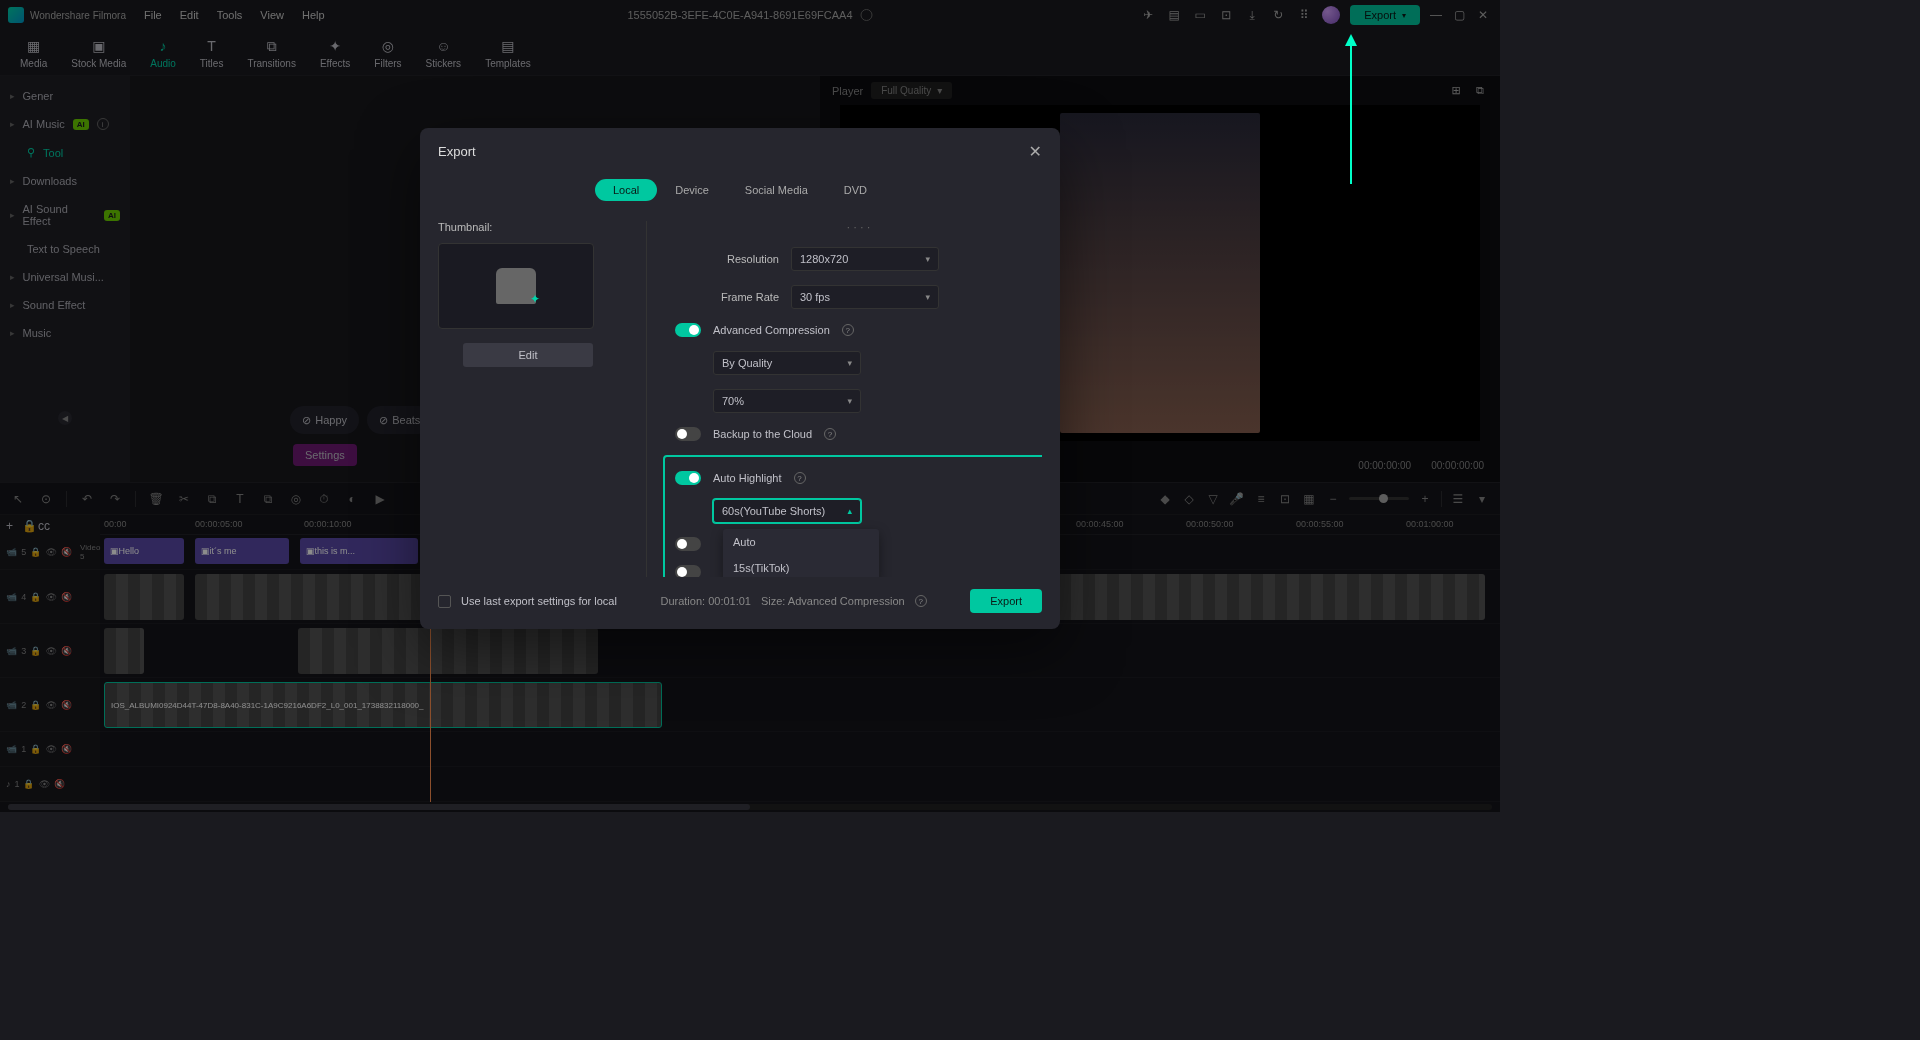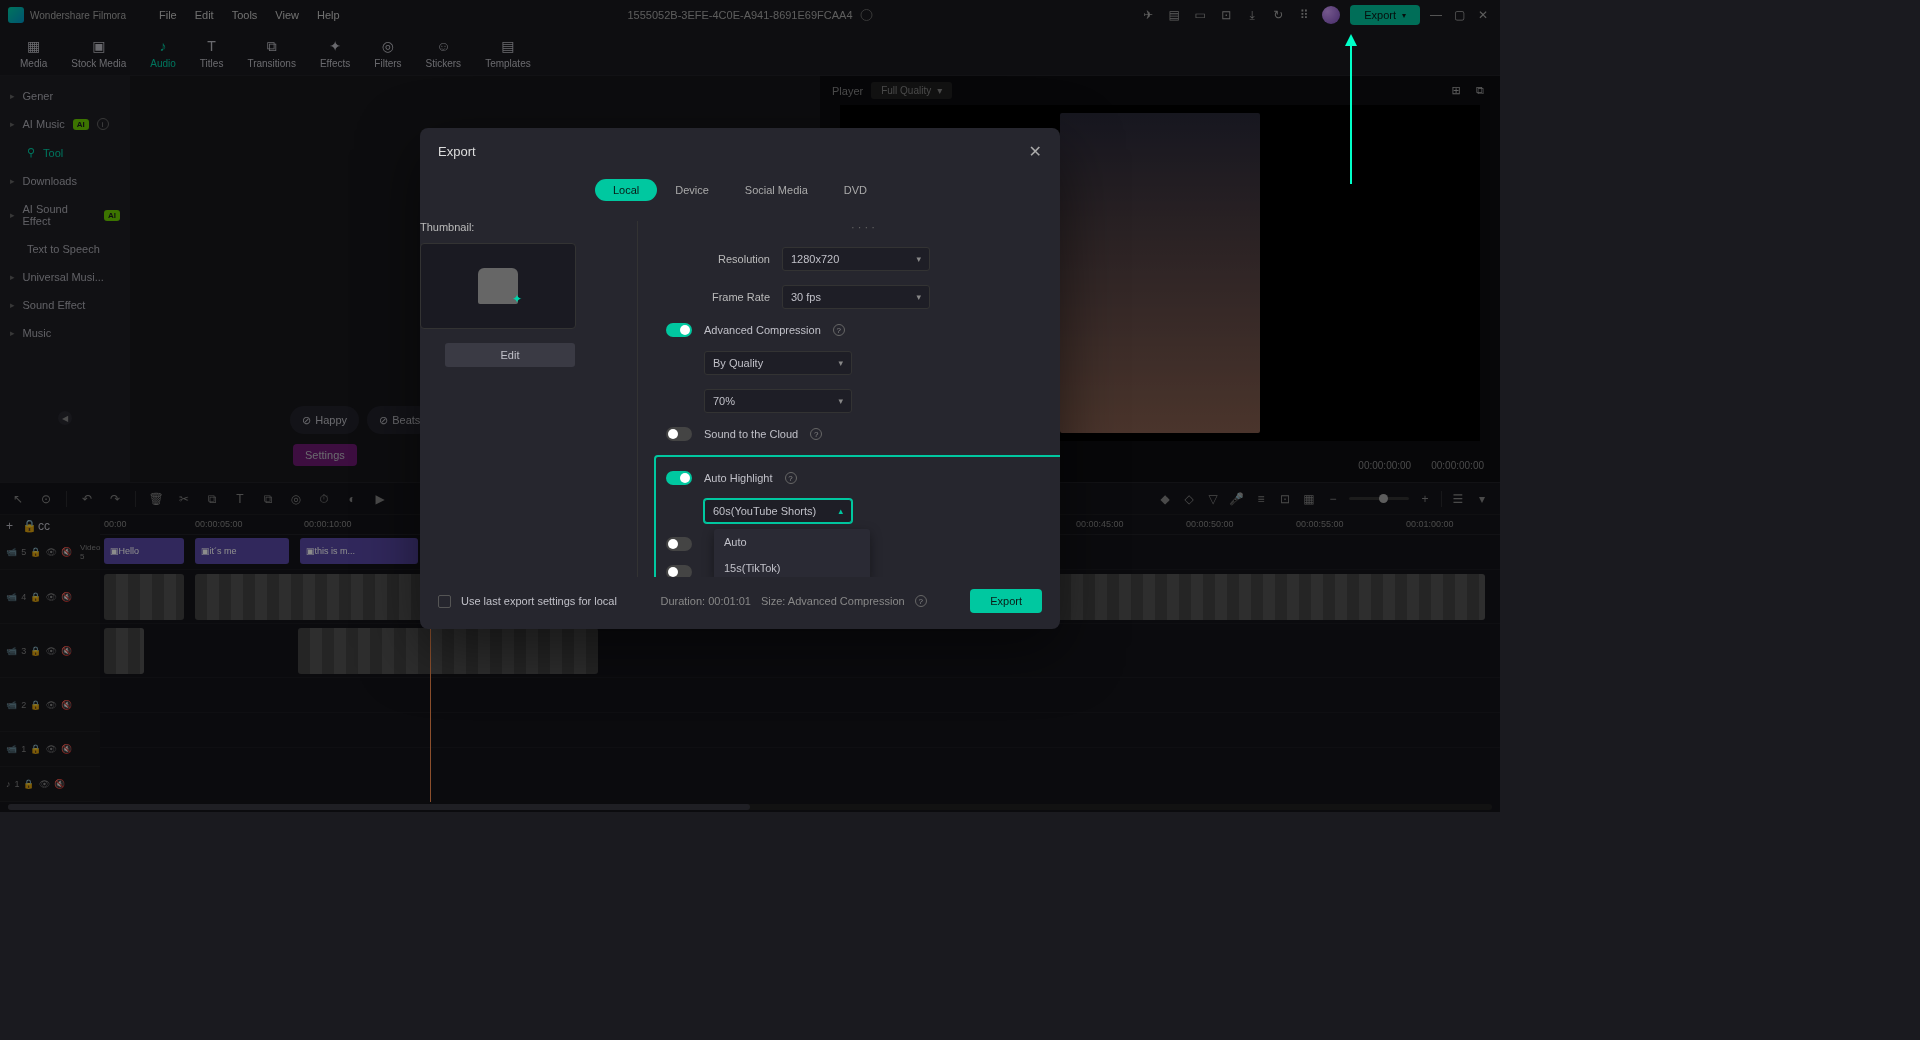--- a/index.html
+++ b/index.html
@@ -2,21 +2,21 @@
 <html><head>
 <meta charset="utf-8">
 <style>
 * { margin: 0; padding: 0; box-sizing: border-box; font-family: -apple-system, BlinkMacSystemFont, "Segoe UI", Arial, sans-serif; }
 body { background: #1a1a1f; color: #c0c0c8; font-size: 12px; width: 1500px; height: 812px; overflow: hidden; position: relative; }
 
 
 .titlebar { height: 30px; background: #1a1a1f; display: flex; align-items: center; padding: 0 8px; gap: 6px; }
 .logo-icon { width: 16px; height: 16px; background: linear-gradient(135deg, #00d4aa, #0099cc); border-radius: 3px; }
 .app-name { font-size: 10px; color: #aaa; }
-.menu-items { display: flex; gap: 18px; margin-left: 27px; }
+.menu-items { display: flex; gap: 18px; margin-left: 12px; }
 .menu-item { font-size: 11px; color: #ccc; cursor: pointer; }
 .titlebar-center { position: absolute; left: 50%; transform: translateX(-50%); font-size: 11px; color: #aaa; display: flex; align-items: center; gap: 8px; }
 .cloud-icon { width: 12px; height: 12px; border: 1px solid #666; border-radius: 50%; }
 .titlebar-right { margin-left: auto; display: flex; align-items: center; gap: 10px; }
 .tb-icon { width: 16px; height: 16px; display: flex; align-items: center; justify-content: center; color: #aaa; cursor: pointer; }
 .avatar-icon { width: 18px; height: 18px; border-radius: 50%; background: radial-gradient(circle at 30% 30%, #d4a0ff, #8050c0); }
 .export-chip { background: #00c8a0; color: #0a1a16; padding: 4px 14px; border-radius: 4px; font-size: 11px; font-weight: 500; display: flex; align-items: center; gap: 6px; cursor: pointer; }
 .win-btn { width: 14px; height: 14px; color: #aaa; cursor: pointer; }
 
 
@@ -84,21 +84,21 @@
 
 
 .modal-overlay { position: absolute; inset: 0; background: rgba(0,0,0,0.45); z-index: 100; }
 .modal { position: absolute; left: 420px; top: 128px; width: 640px; background: #26262e; border-radius: 8px; box-shadow: 0 20px 60px rgba(0,0,0,0.5); z-index: 101; }
 .modal-header { display: flex; align-items: center; padding: 14px 18px 10px; }
 .modal-title { font-size: 13px; color: #ddd; }
 .modal-close { margin-left: auto; cursor: pointer; font-size: 16px; color: #aaa; }
 .modal-tabs { display: flex; justify-content: center; gap: 0; padding: 8px 0 12px; }
 .modal-tab { padding: 5px 18px; font-size: 11px; color: #aaa; cursor: pointer; border-radius: 12px; }
 .modal-tab.active { background: #00c8a0; color: #0a1a16; font-weight: 500; }
-.modal-body { display: flex; padding: 8px 0 0; gap: 37px; }
+.modal-body { display: flex; padding: 8px 18px 0; gap: 28px; }
 .modal-left { width: 180px; }
 .thumb-label { font-size: 11px; color: #bbb; margin-bottom: 10px; }
 .thumb-box { width: 156px; height: 86px; background: #1a1a22; border: 1px solid #333; border-radius: 4px; display: flex; align-items: center; justify-content: center; }
 .thumb-inner { width: 40px; height: 36px; background: #666; border-radius: 6px 6px 2px 2px; position: relative; }
 .thumb-sparkle { position: absolute; bottom: -2px; right: -4px; color: #00d4aa; font-size: 12px; }
 .edit-btn { width: 130px; margin: 14px auto 0; background: #3a3a44; text-align: center; padding: 6px 0; border-radius: 3px; font-size: 11px; cursor: pointer; }
 .modal-right { flex: 1; display: flex; flex-direction: column; gap: 12px; font-size: 11px; position: relative; }
 .modal-right-scroll { height: 356px; overflow: hidden; border-left: 1px solid #333; padding-left: 28px; position: relative; }
 .form-row { display: flex; align-items: center; gap: 12px; margin-bottom: 14px; }
 .form-label { width: 104px; color: #bbb; text-align: right; }
@@ -388,20 +388,25 @@
         <div class="tl-clip purple" style="left:200px;width:118px">▣ <span>this is m...</span></div>
       </div>
       <div class="tl-track-row tall">
         <div class="tl-clip video" style="left:4px;width:80px"></div>
         <div class="tl-clip video" style="left:95px;width:1290px"></div>
       </div>
       <div class="tl-track-row tall">
         <div class="tl-clip video" style="left:4px;width:40px"></div>
         <div class="tl-clip video" style="left:198px;width:300px"></div>
       </div>
+      <div class="tl-track-row tall">
+        <div class="tl-clip video" style="left:4px;width:558px;border:1px solid #00c8a0">
+            <span style="font-size:8px">IOS_ALBUMI0924D44T-47D8-8A40-831C-1A9C9216A6DF2_L0_001_1738832118000_</span>
+          </div>
+      </div>
       <div class="tl-track-row"></div>
       <div class="tl-track-row"></div>
     </div>
   </div>
   <div class="tl-scroll">
       <div class="tl-scroll-track">
         <div class="tl-scroll-thumb"></div>
       </div>
     </div>
 </div>
@@ -461,21 +466,21 @@
         <div class="form-row" style="padding-left:38px">
           <div class="form-select">
               <span>70%</span>
               <span class="chev">▾</span>
             </div>
         </div>
         <div class="form-row">
           <div class="toggle off">
               <div class="toggle-knob"></div>
             </div>
-          <span>Sound to the Cloud</span>
+          <span>Backup to the Cloud</span>
           <span class="info-icon">?</span>
         </div>
         <div class="highlight-box">
           <div class="form-row">
             <div class="toggle on">
                 <div class="toggle-knob"></div>
               </div>
             <span>Auto Highlight</span>
             <span class="info-icon">?</span>
           </div>

